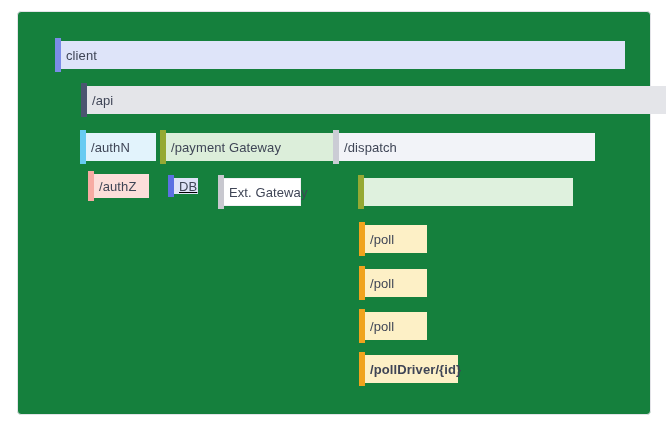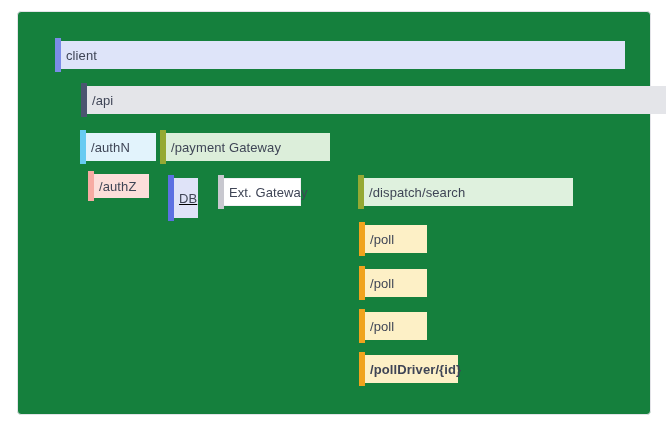--- a/index.html
+++ b/index.html
@@ -51,39 +51,42 @@
       <span class="span-label" style="color: rgb(63, 69, 86);">client</span>
     </div>
     <div class="span-bar" style="left: 63px; top: 74px; width: 614px; height: 28px; background: rgb(228, 229, 233);">
       <div class="span-accent" style="background: rgb(75, 85, 113); width: 6px; top: -3px; bottom: -3px;"></div>
       <span class="span-label" style="color: rgb(63, 69, 86);">/api</span>
     </div>
     <div class="span-bar" style="left: 62px; top: 121px; width: 76px; height: 28px; background: rgb(226, 243, 252);">
       <div class="span-accent" style="background: rgb(103, 203, 242); width: 6px; top: -3px; bottom: -3px;"></div>
       <span class="span-label" style="color: rgb(63, 69, 86); text-align: center;">/authN</span>
     </div>
-    <div class="span-bar" style="left: 142px; top: 121px; width: 170px; height: 28px; background: rgb(220, 238, 218);">
+    <div class="span-bar" style="left: 142px; top: 121px; width: 188px; height: 28px; background: rgb(220, 238, 218);">
       <div class="span-accent" style="background: rgb(149, 169, 51); width: 6px; top: -3px; bottom: -3px;"></div>
       <span class="span-label" style="color: rgb(63, 69, 86);">/payment Gateway</span>
+    </div>
+    <div class="span-bar" style="left: 315px; top: 121px; width: 262px; height: 28px; background: rgb(242, 243, 248);">
+      <div class="span-accent" style="background: rgb(203, 204, 213); width: 6px; top: -3px; bottom: -3px;"></div>
+      <span class="span-label" style="color: rgb(63, 69, 86);">/dispatch</span>
     </div>
     <div class="span-bar" style="left: 70px; top: 162px; width: 61px; height: 24px; background: rgb(252, 222, 218); align-items: center;">
       <div class="span-accent" style="background: rgb(247, 171, 163); width: 6px; top: -3px; bottom: -3px;"></div>
       <span class="span-label" style="color: rgb(63, 69, 86);">/authZ</span>
     </div>
-    <div class="span-bar" style="left: 150px; top: 166px; width: 30px; height: 40px; background: rgb(223, 227, 248); text-decoration: underline;">
+    <div class="span-bar" style="left: 150px; top: 166px; width: 30px; height: 16px; background: rgb(223, 227, 248); text-decoration: underline;">
       <div class="span-accent" style="background: rgb(92, 112, 226); width: 6px; top: -3px; bottom: -3px;"></div>
       <span class="span-label" style="color: rgb(63, 69, 86);">DB</span>
     </div>
     <div class="span-bar" style="left: 200px; top: 166px; width: 83px; height: 28px; background: rgb(255, 255, 255); box-shadow: rgb(240, 240, 243) 0px 0px 0px 1px inset;">
       <div class="span-accent" style="background: rgb(200, 200, 207); width: 6px; top: -3px; bottom: -3px;"></div>
       <span class="span-label" style="color: rgb(63, 69, 86);">Ext. Gateway</span>
     </div>
     <div class="span-bar" style="left: 340px; top: 166px; width: 215px; height: 28px; background: rgb(223, 241, 222);">
       <div class="span-accent" style="background: rgb(149, 169, 51); width: 6px; top: -3px; bottom: -3px;"></div>
-      <span class="span-label" style="color: rgb(63, 69, 86);">/dispatch/search</span>
     </div>
     <div class="span-bar" style="left: 341px; top: 213px; width: 68px; height: 28px; background: rgb(253, 240, 198);">
       <div class="span-accent" style="background: rgb(240, 163, 29); width: 6px; top: -3px; bottom: -3px;"></div>
       <span class="span-label" style="color: rgb(63, 69, 86);">/poll</span>
     </div>
     <div class="span-bar" style="left: 341px; top: 257px; width: 68px; height: 28px; background: rgb(253, 240, 198);">
       <div class="span-accent" style="background: rgb(240, 163, 29); width: 6px; top: -3px; bottom: -3px;"></div>
       <span class="span-label" style="color: rgb(63, 69, 86);">/poll</span>
     </div>
     <div class="span-bar" style="left: 341px; top: 300px; width: 68px; height: 28px; background: rgb(253, 240, 198);">

